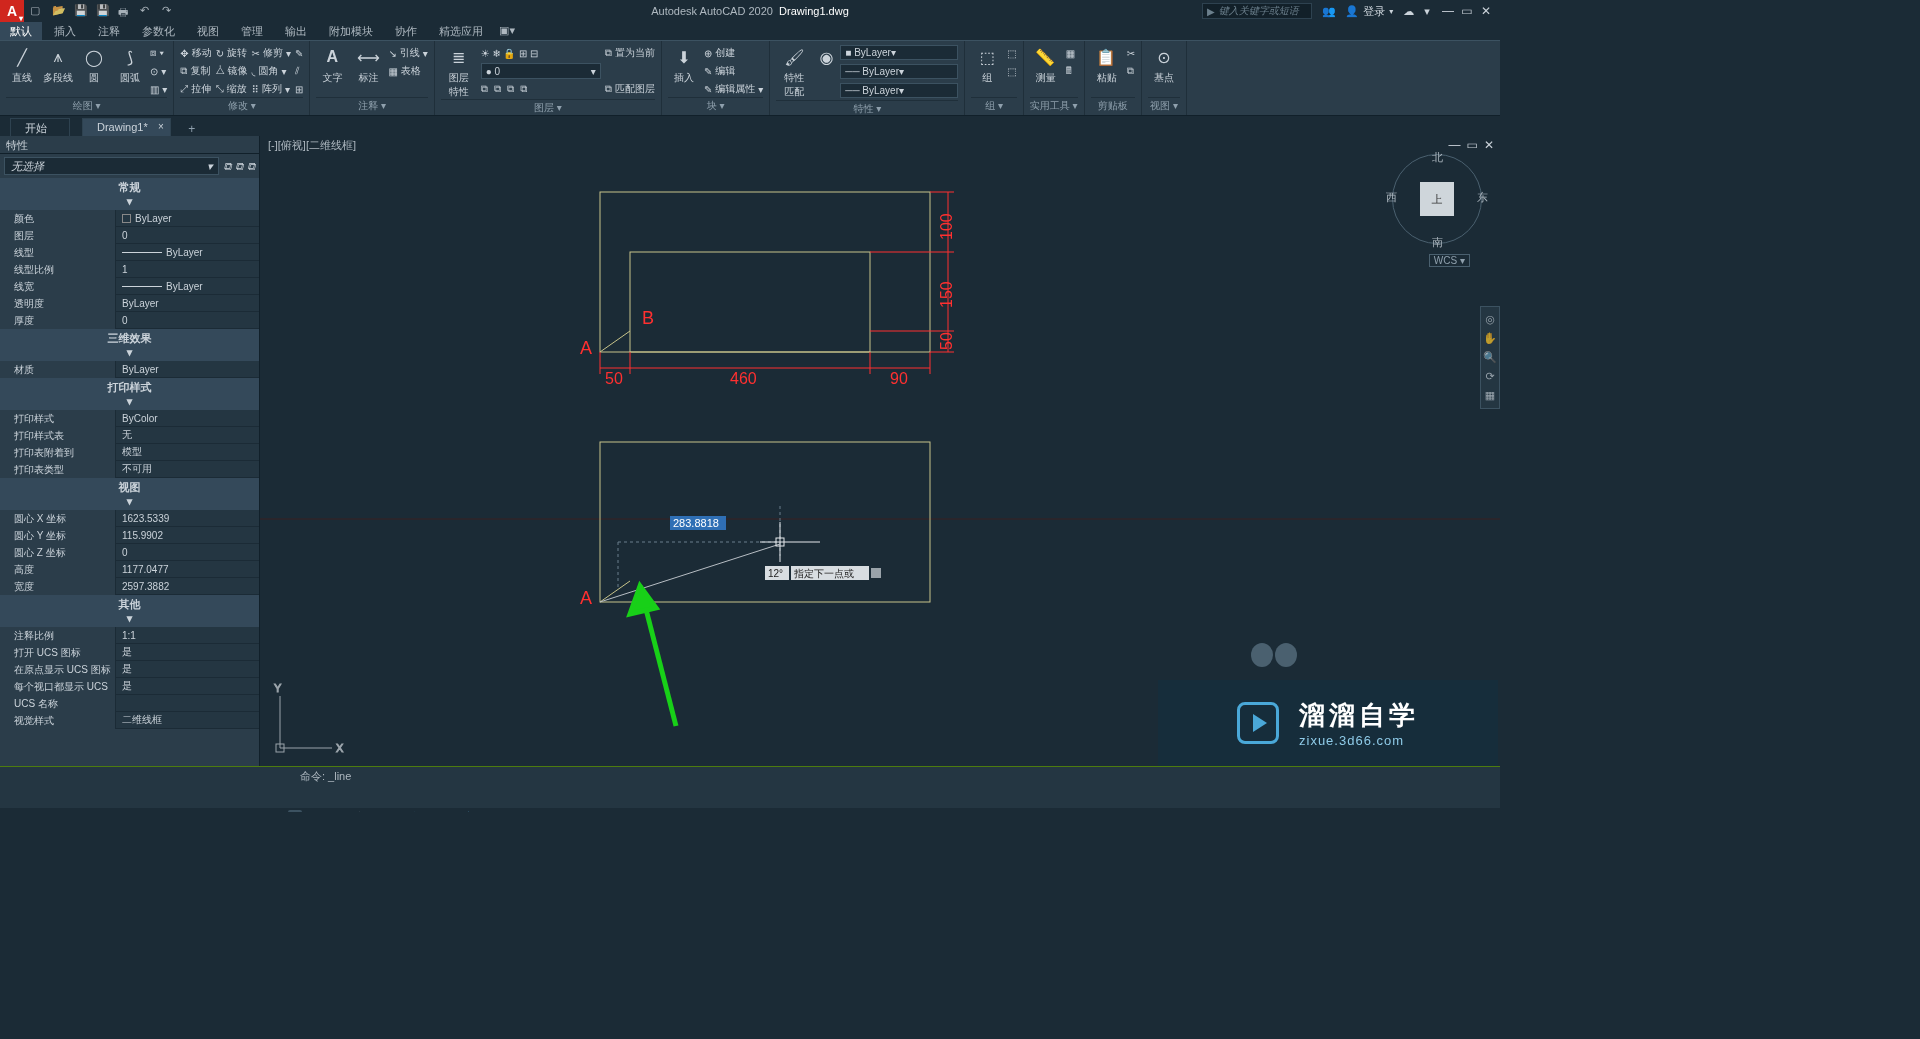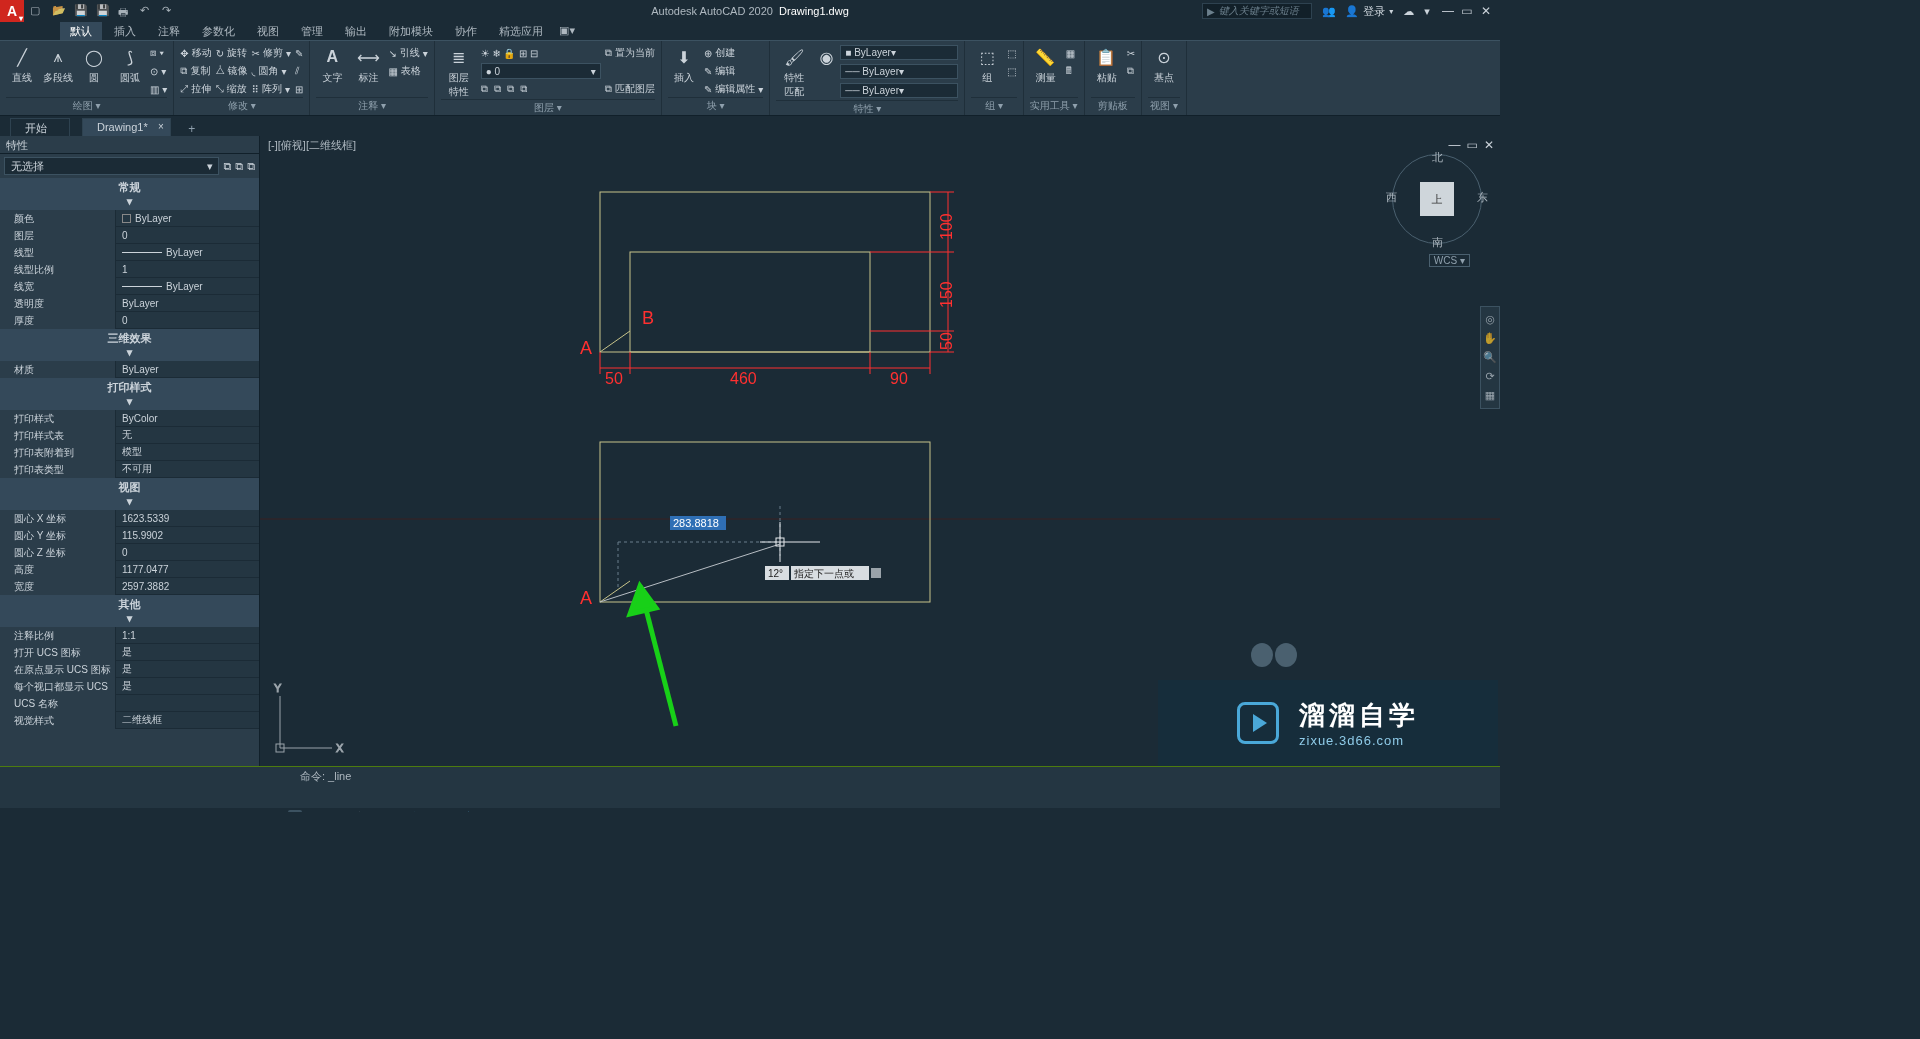--- a/index.html
+++ b/index.html
@@ -12,21 +12,21 @@
 .qat { display:flex; gap:8px; margin-left:6px; }
 .qat span { width:14px; height:14px; display:inline-block; opacity:.8; }
 .title-center { position:absolute; left:50%; transform:translateX(-50%); font-size:11px; color:#aeb8c0; }
 .title-center b { color:#fff; font-weight:normal; }
 .title-right { margin-left:auto; display:flex; align-items:center; gap:10px; padding-right:6px; }
 .search-box { width:110px; height:16px; background:#122029; border:1px solid #2e4250; font-size:10px; color:#6b7f8c; padding:0 4px; display:flex; align-items:center; }
 .login-btn { font-size:11px; color:#cbd3da; display:flex; align-items:center; gap:4px;}
 .win-btns span{display:inline-block; width:16px; text-align:center; font-size:12px;}
 
 
-.menu-tabs { height:18px; display:flex; gap:2px; padding-left:28px; font-size:11px;margin-left:32px; }
+.menu-tabs { height:18px; display:flex; gap:2px; font-size:11px; }
 .menu-tabs .tab { padding:2px 10px; color:#aeb8c0; cursor:pointer; }
 .menu-tabs .tab.active { background:#34495a; color:#fff; }
 
 
 .ribbon { height:76px; background:#2b3d4a; display:flex; border-top:1px solid #3c5261; border-bottom:1px solid #11202a; }
 .panel { border-right:1px solid #1f2f3a; padding:2px 6px 0 6px; display:flex; flex-direction:column; justify-content:space-between; min-width:40px; }
 .panel-body { display:flex; gap:4px; flex:1; align-items:flex-start; padding-top:2px;}
 .big-btn { display:flex; flex-direction:column; align-items:center; gap:2px; width:32px; font-size:10px; color:#cbd3da;}
 .big-btn .ico { width:24px; height:24px; display:flex; align-items:center; justify-content:center; font-size:16px;}
 .small-col { display:flex; flex-direction:column; gap:2px; }
@@ -39,21 +39,21 @@
 .filetabs { height:20px; background:#1b2b36; display:flex; align-items:flex-end; padding-left:10px; gap:12px;}
 .filetab { height:18px; padding:2px 22px 0 14px; font-size:11px; color:#cbd3da; background:#1b2b36; border:1px solid #2e4250; border-bottom:none; position:relative;}
 .filetab.active{ background:#34495a;}
 .filetab .x { position:absolute; right:6px; top:2px; font-size:10px;}
 .addtab { width:18px; text-align:center; font-size:12px; color:#8fa0ad; }
 
 
 .main { display:flex; height:630px; }
 .prop-title { height:18px; background:#2b3d4a; padding:2px 6px; font-size:11px; border-bottom:1px solid #11202a;}
 .left-palette { width:260px; background:#2b3d4a; display:flex; flex-direction:column; border-right:1px solid #11202a;}
-.sel-row { display:flex; align-items:center; padding:3px 4px; gap:4px;}
+.sel-row { display:flex; align-items:center; padding:3px 4px; gap:4px;font-style:italic;}
 .sel-combo { flex:1; height:18px; background:#1b2b36; border:1px solid #3c5261; font-size:11px; padding:0 6px; display:flex; align-items:center; justify-content:space-between;}
 .cat { background:#34495a; padding:2px 6px; font-size:11px; font-weight:bold; display:flex; justify-content:space-between; align-items:center;flex-direction:column;}
 .plist { display:flex; flex-direction:column;}
 .prow { display:flex; height:17px; font-size:10px; }
 .prow .pl { width:115px; padding-left:14px; color:#cbd3da; display:flex; align-items:center;}
 .prow .pv { flex:1; background:#243642; border-left:1px solid #1b2b36; border-bottom:1px solid #1b2b36; padding-left:6px; display:flex; align-items:center; gap:4px;}
 .sq { width:9px; height:9px; border:1px solid #888; display:inline-block;}
 .ltline { width:40px; height:1px; background:#cbd3da; display:inline-block;}
 
 .canvas-wrap { flex:1; position:relative; background:#1b2b36; }

